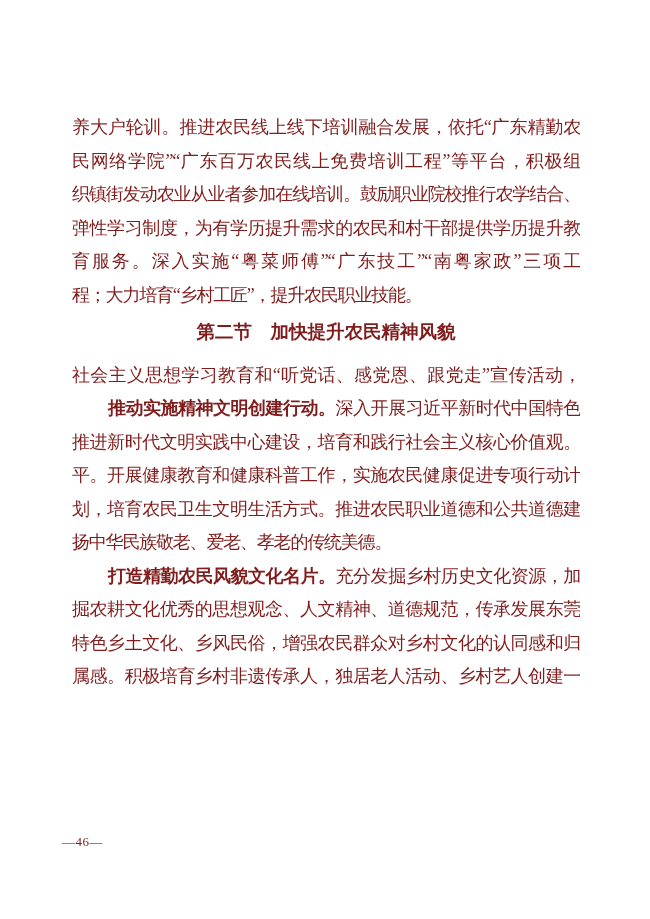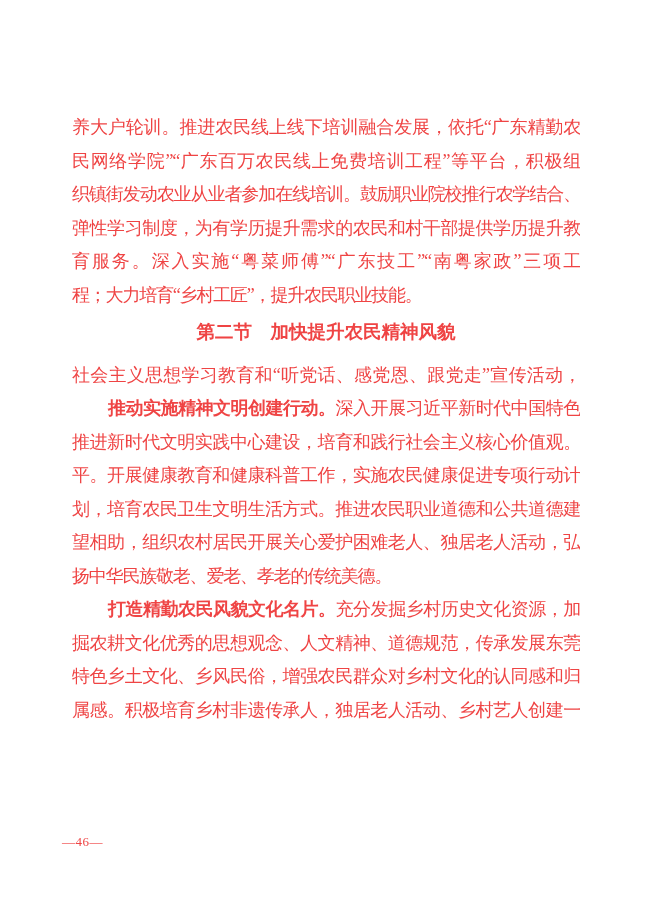--- a/index.html
+++ b/index.html
@@ -3,21 +3,21 @@
 <meta charset="utf-8">
 <style>
   html, body { margin: 0; padding: 0; background: #e8e8e8; }
   .page {
     position: relative;
     width: 650px;
     height: 919px;
     margin: 0 auto;
     background: #ffffff;
     font-family: "Liberation Serif", "DejaVu Serif", serif;
-    color: #ef4444;
+    color: #7f1d1d;
     overflow: hidden;
   }
   .body-text {
     position: absolute;
     left: 72px;
     top: 111px;
     width: 508px;
   }
   .line {
     margin: 0;
@@ -68,21 +68,20 @@
     <p class="line">育服务。深入实施“粤菜师傅”“广东技工”“南粤家政”三项工</p>
     <p class="line para-end">程；大力培育“乡村工匠”，提升农民职业技能。</p>
 
     <h2 class="heading">第二节　加快提升农民精神风貌</h2>
 
     <p class="line">社会主义思想学习教育和“听党话、感党恩、跟党走”宣传活动，</p>
     <p class="line indent"><strong class="lead">推动实施精神文明创建行动。</strong><span>深入开展习近平新时代中国特色</span></p>
     <p class="line">推进新时代文明实践中心建设，培育和践行社会主义核心价值观。</p>
     <p class="line">平。开展健康教育和健康科普工作，实施农民健康促进专项行动计</p>
     <p class="line">划，培育农民卫生文明生活方式。推进农民职业道德和公共道德建</p>
-    <p class="line">望相助，组织农村居民开展关心爱护困难老人、独居老人活动，弘</p>
     <p class="line para-end">扬中华民族敬老、爱老、孝老的传统美德。</p>
 
     <p class="line indent"><strong class="lead">打造精勤农民风貌文化名片。</strong><span>充分发掘乡村历史文化资源，加</span></p>
     <p class="line">掘农耕文化优秀的思想观念、人文精神、道德规范，传承发展东莞</p>
     <p class="line">特色乡土文化、乡风民俗，增强农民群众对乡村文化的认同感和归</p>
     <p class="line">属感。积极培育乡村非遗传承人，独居老人活动、乡村艺人创建一</p>
 
   </main>
 
   <footer class="footer">

